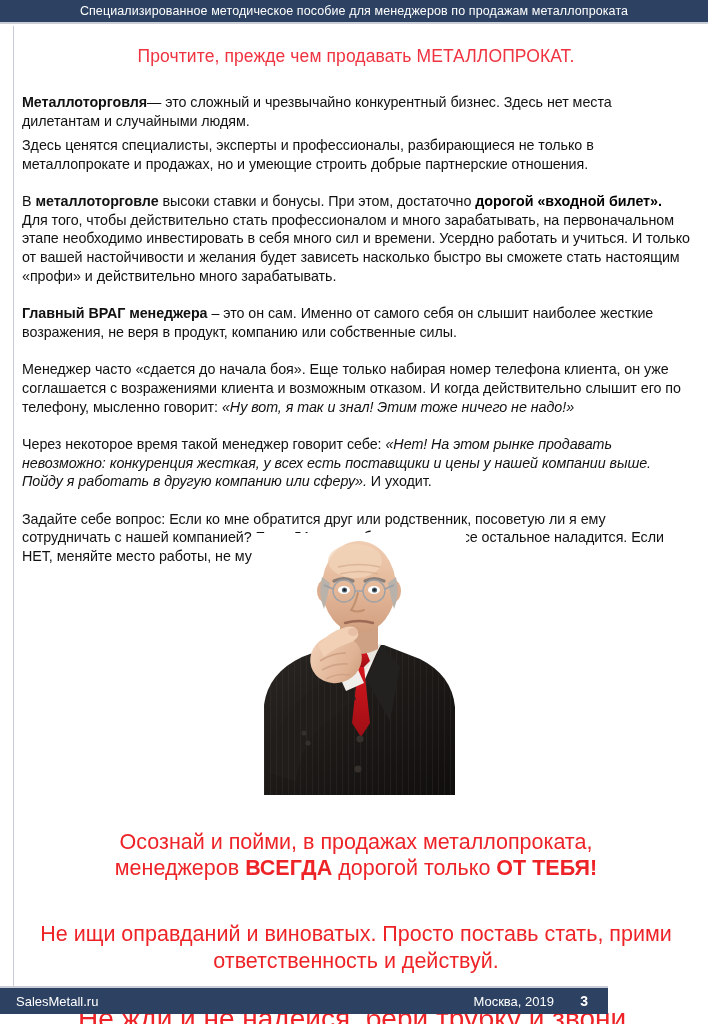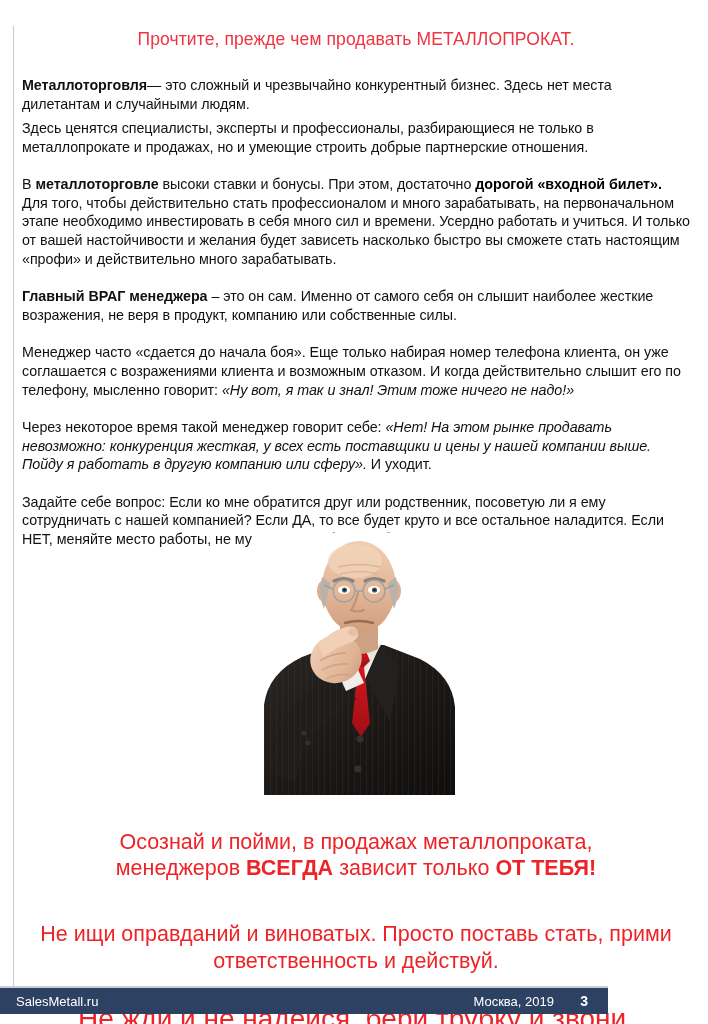--- a/index.html
+++ b/index.html
@@ -58,21 +58,21 @@
     left: 22px;
     top: 26px;
     width: 668px;
     box-sizing: border-box;
   }
 
   .headline {
     color: #ef3340;
     font-size: 17.5px;
     text-align: center;
-    margin: 3px 0 0 0;
+    margin: 20px 0 0 0;
     font-weight: 400;
     letter-spacing: 0.1px;
   }
 
   .para {
     color: #111111;
     font-size: 14.3px;
     line-height: 1.30;
     margin: 0;
     text-align: left;
@@ -143,20 +143,23 @@
     right: 20px;
     font-weight: bold;
     font-size: 14px;
   }
 </style>
 </head>
 <body>
 
 <div class="page">
 
+  <div class="header-bar">
+    <span class="header-title">Специализированное методическое  пособие для менеджеров по продажам металлопроката</span>
+  </div>
 
   <div class="left-rule"></div>
 
   <div class="content">
 
     <h1 class="headline">Прочтите, прежде чем продавать МЕТАЛЛОПРОКАТ.</h1>
 
     <p class="para first">
       <span class="b">Металлоторговля</span><span>— это сложный и чрезвычайно конкурентный бизнес. Здесь нет места дилетантам и случайными людям.</span>
     </p>
@@ -285,21 +288,21 @@
       <circle cx="108" cy="206" r="3.6" fill="#35302c"></circle>
       <circle cx="106" cy="236" r="3.6" fill="#35302c"></circle>
       <circle cx="52" cy="200" r="2.6" fill="#35302c"></circle>
       <circle cx="56" cy="210" r="2.6" fill="#35302c"></circle>
     </svg>
   </div>
 
   <div class="slogans">
     <p class="slogan slogan-1">
       <span>Осознай и пойми, в продажах металлопроката,</span><br>
-      <span>менеджеров </span><strong>ВСЕГДА</strong><span> зависит только </span><strong>ОТ ТЕБЯ!</strong>
+      <span>менеджеров </span><strong>ВСЕГДА</strong><span> дорогой только </span><strong>ОТ ТЕБЯ!</strong>
     </p>
     <p class="slogan slogan-2">Не ищи оправданий и виноватых. Просто поставь стать, прими ответственность и действуй.</p>
     <p class="slogan slogan-3">Не жди и не надейся, бери трубку и звони.</p>
   </div>
 
   <div class="footer-bar">
     <span class="footer-left">SalesMetall.ru</span>
     <span class="footer-city">Москва, 2019</span>
     <span class="footer-page">3</span>
   </div>

